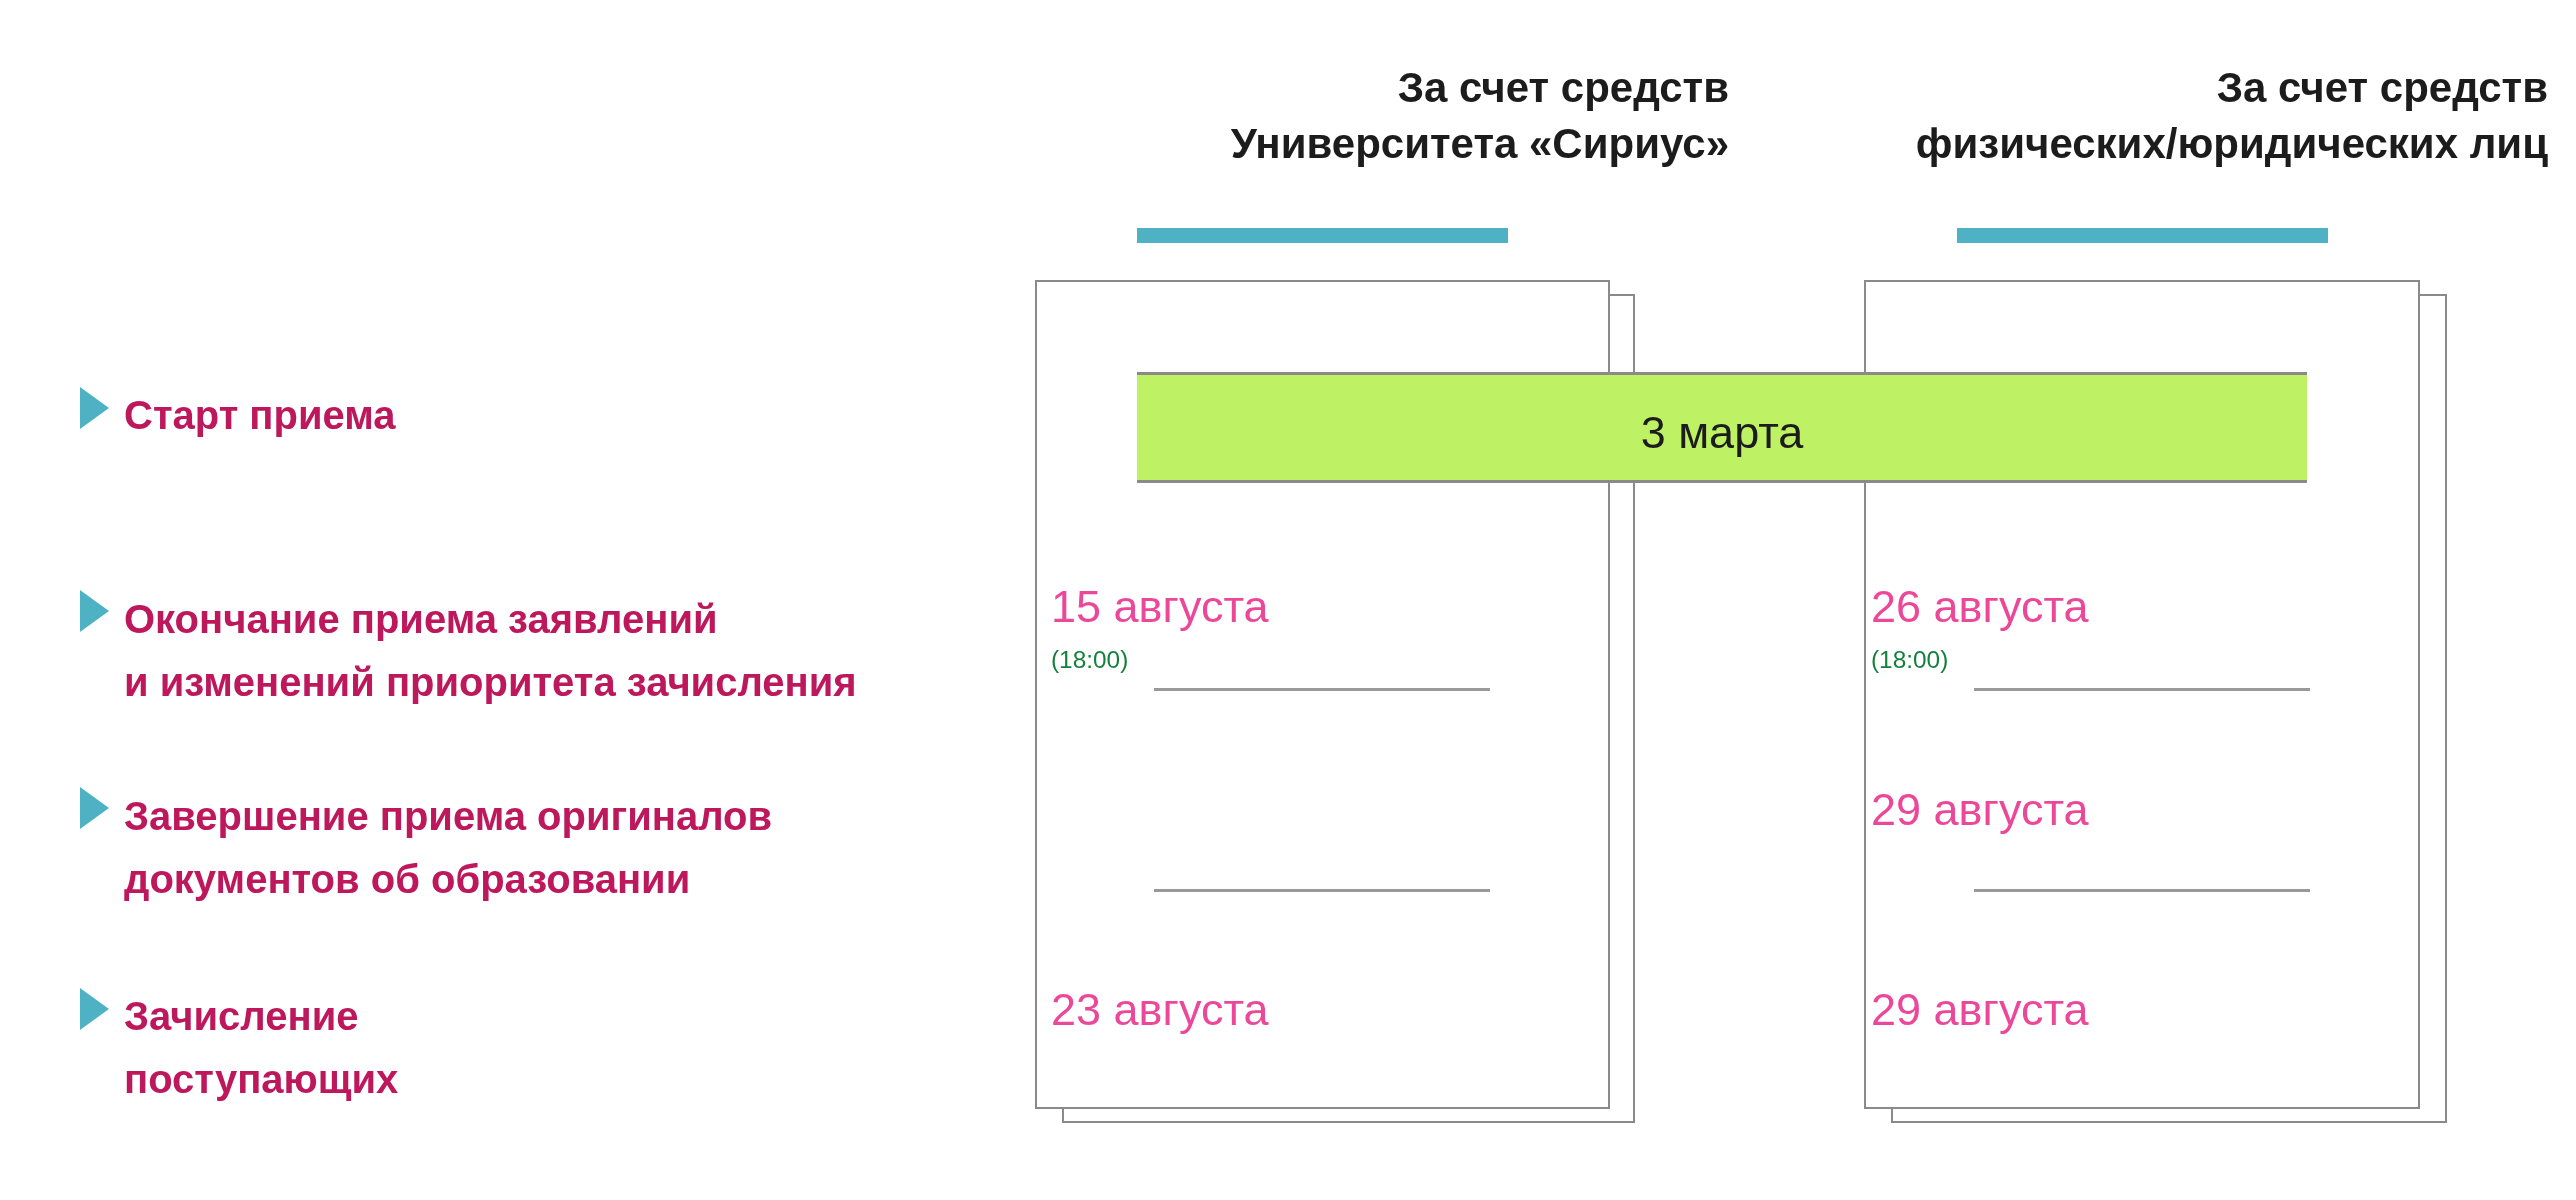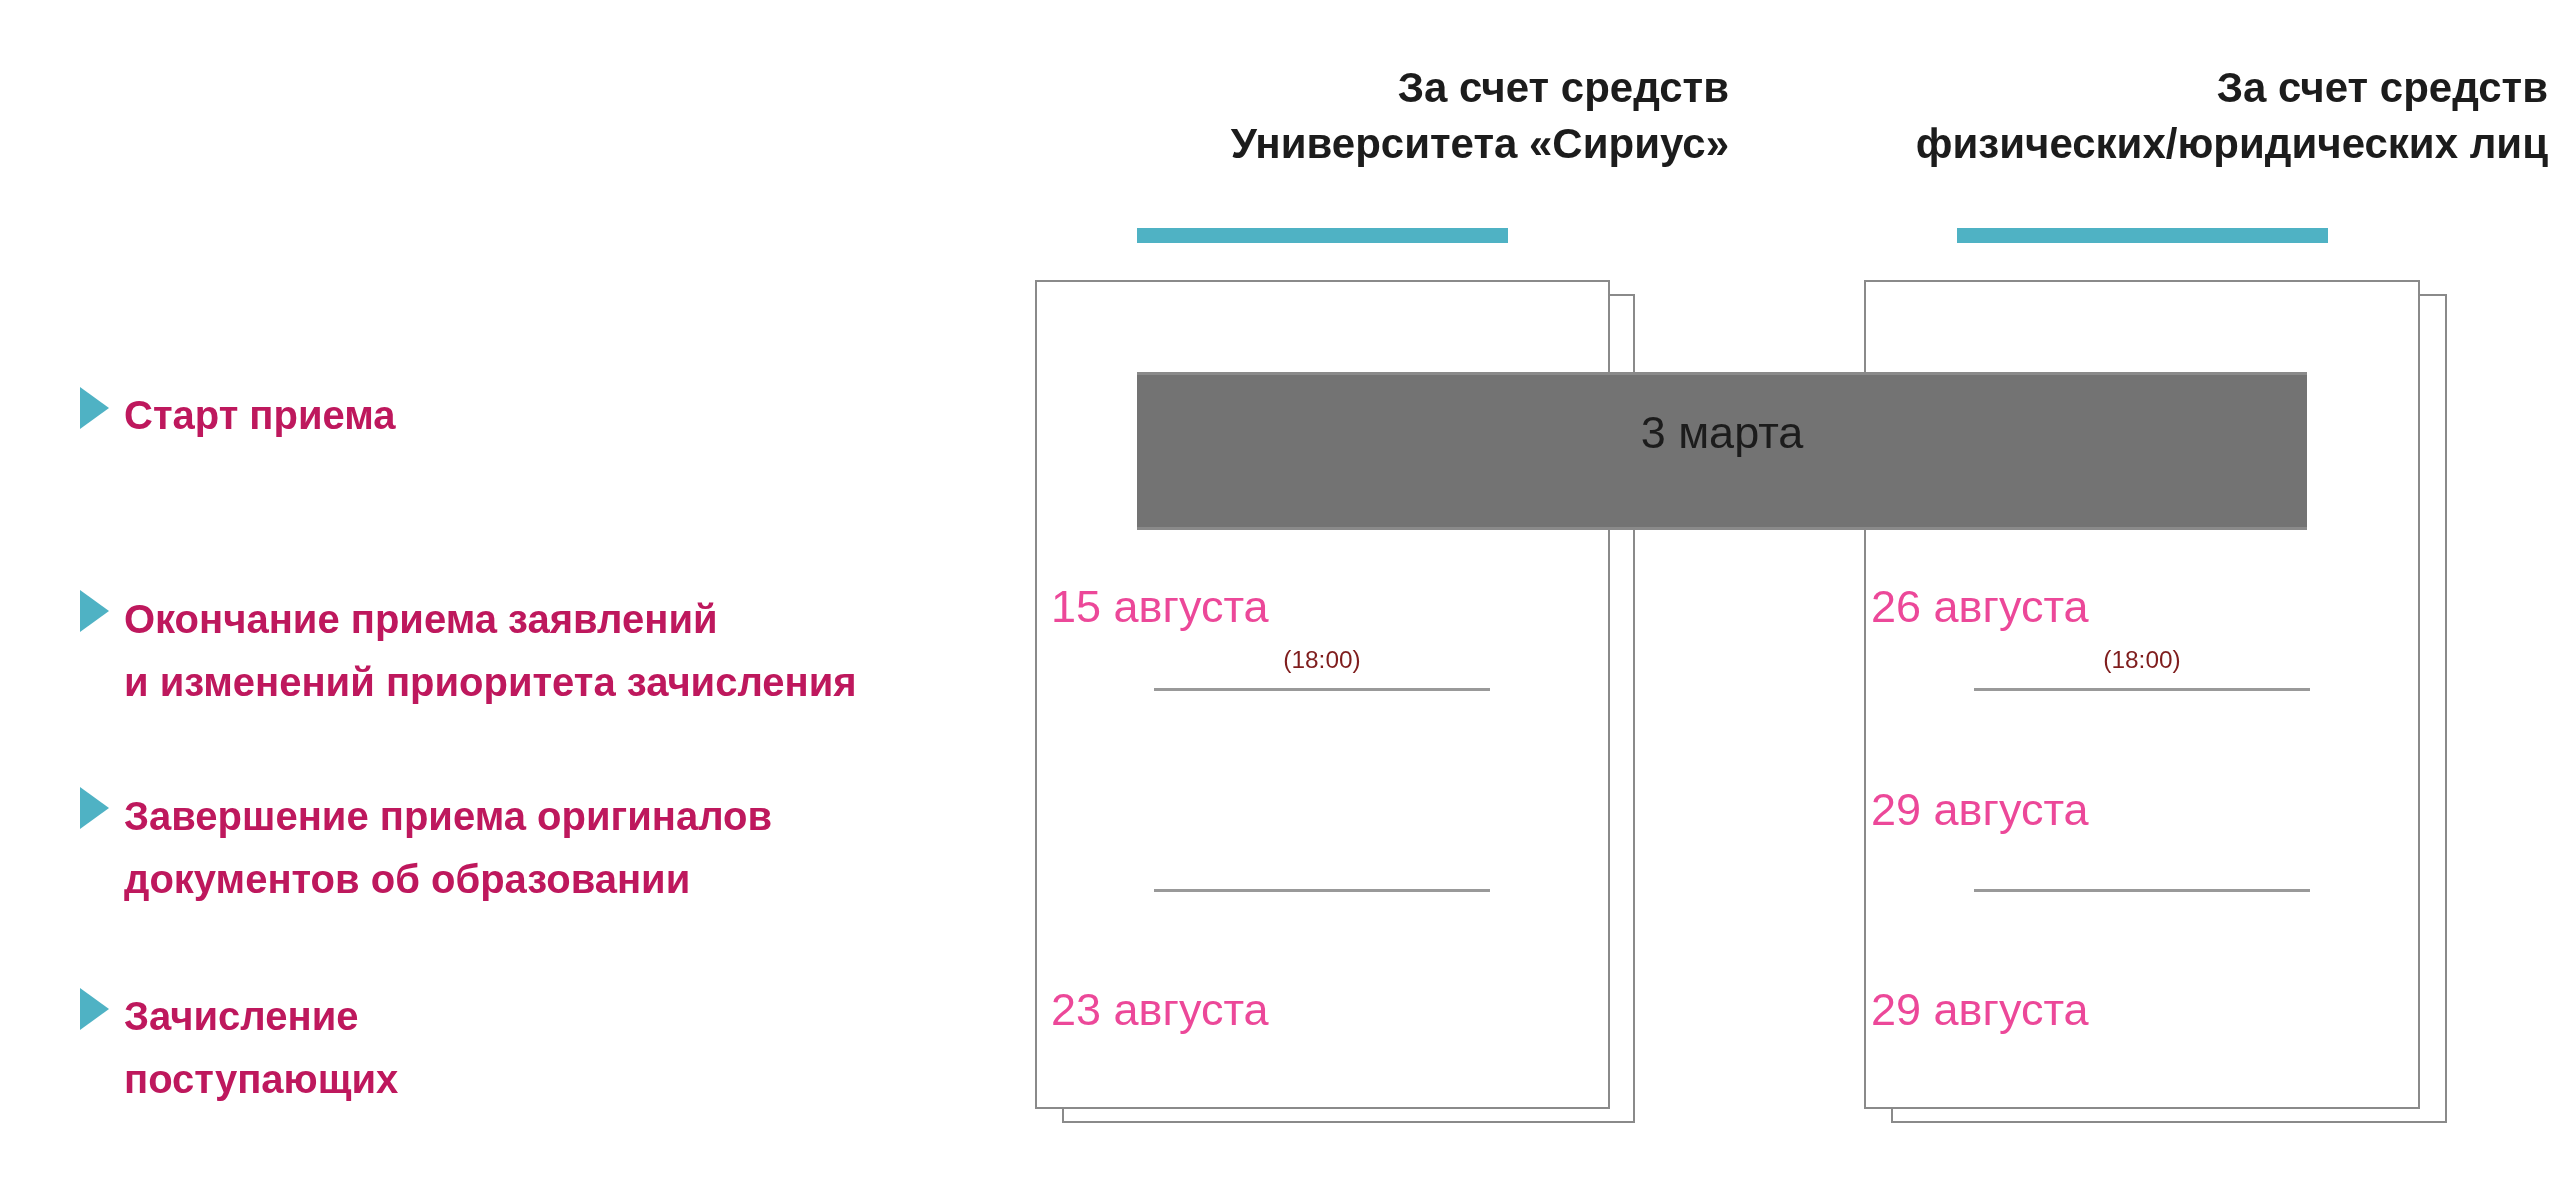--- a/index.html
+++ b/index.html
@@ -50,42 +50,41 @@
     box-sizing:border-box;
   }
   .card.shadow{z-index:0;}
   .card.main{z-index:1;}
   .card.left-shadow {left:1062px;top:294px;width:573px;height:829px;}
   .card.left-main   {left:1035px;top:280px;width:575px;height:829px;}
   .card.right-shadow{left:1891px;top:294px;width:556px;height:829px;}
   .card.right-main  {left:1864px;top:280px;width:556px;height:829px;}
 
   .shared-band{
-    position:absolute;left:1137px;top:372px;width:1170px;height:158px;
-    background:#737373;
+    position:absolute;left:1137px;top:372px;width:1170px;height:111px;
+    background:#bef264;
     border-top:3.6px solid #8a8a8a;
     border-bottom:3.6px solid #8a8a8a;
     box-sizing:border-box;
     z-index:2;
     text-align:center;
     font-size:45px;font-weight:400;line-height:116px;
     color:#1c1c1c;
   }
 
   .cell-date{
     position:absolute;width:542px;
     text-align:left;
     font-size:45px;font-weight:400;line-height:54px;
     color:#ec4899;z-index:3;
   }
   .cell-time{
     position:absolute;width:542px;
-    text-align:center;
     font-size:24.4px;font-weight:400;line-height:31px;
-    color:#7f1d1d;z-index:3;
+    color:#15803d;z-index:3;
   }
   .cell-divider{
     position:absolute;width:336px;height:2.7px;
     background:#999999;z-index:3;
   }
   .colL{left:1051px;} .colR{left:1871px;}
   .divL{left:1154px;} .divR{left:1974px;}
   .r2-date{top:580px;}
   .r2-time{top:644px;}
   .r2-div{top:688px;}

